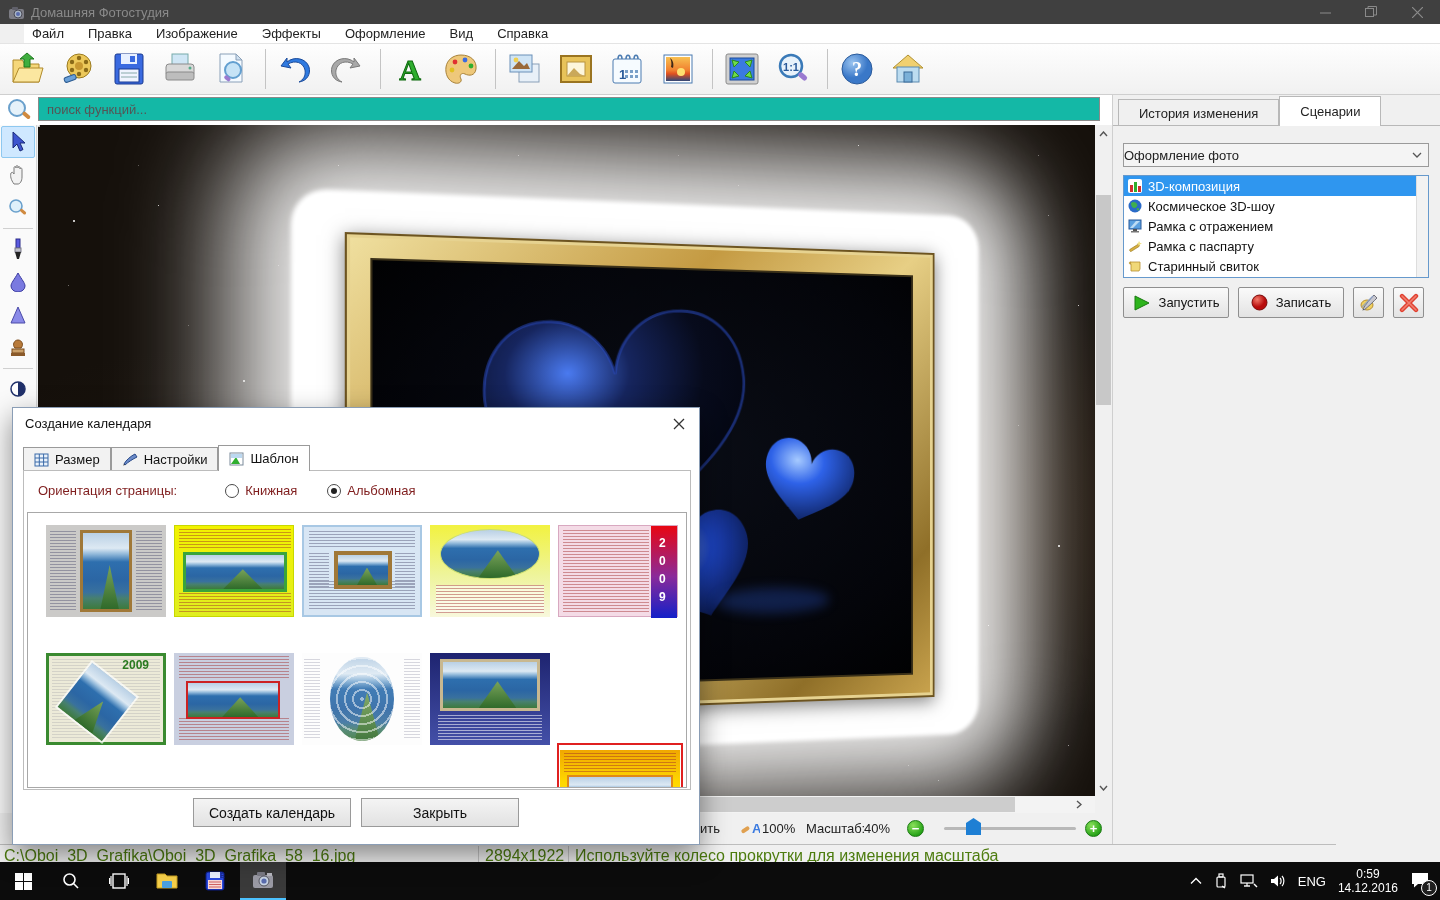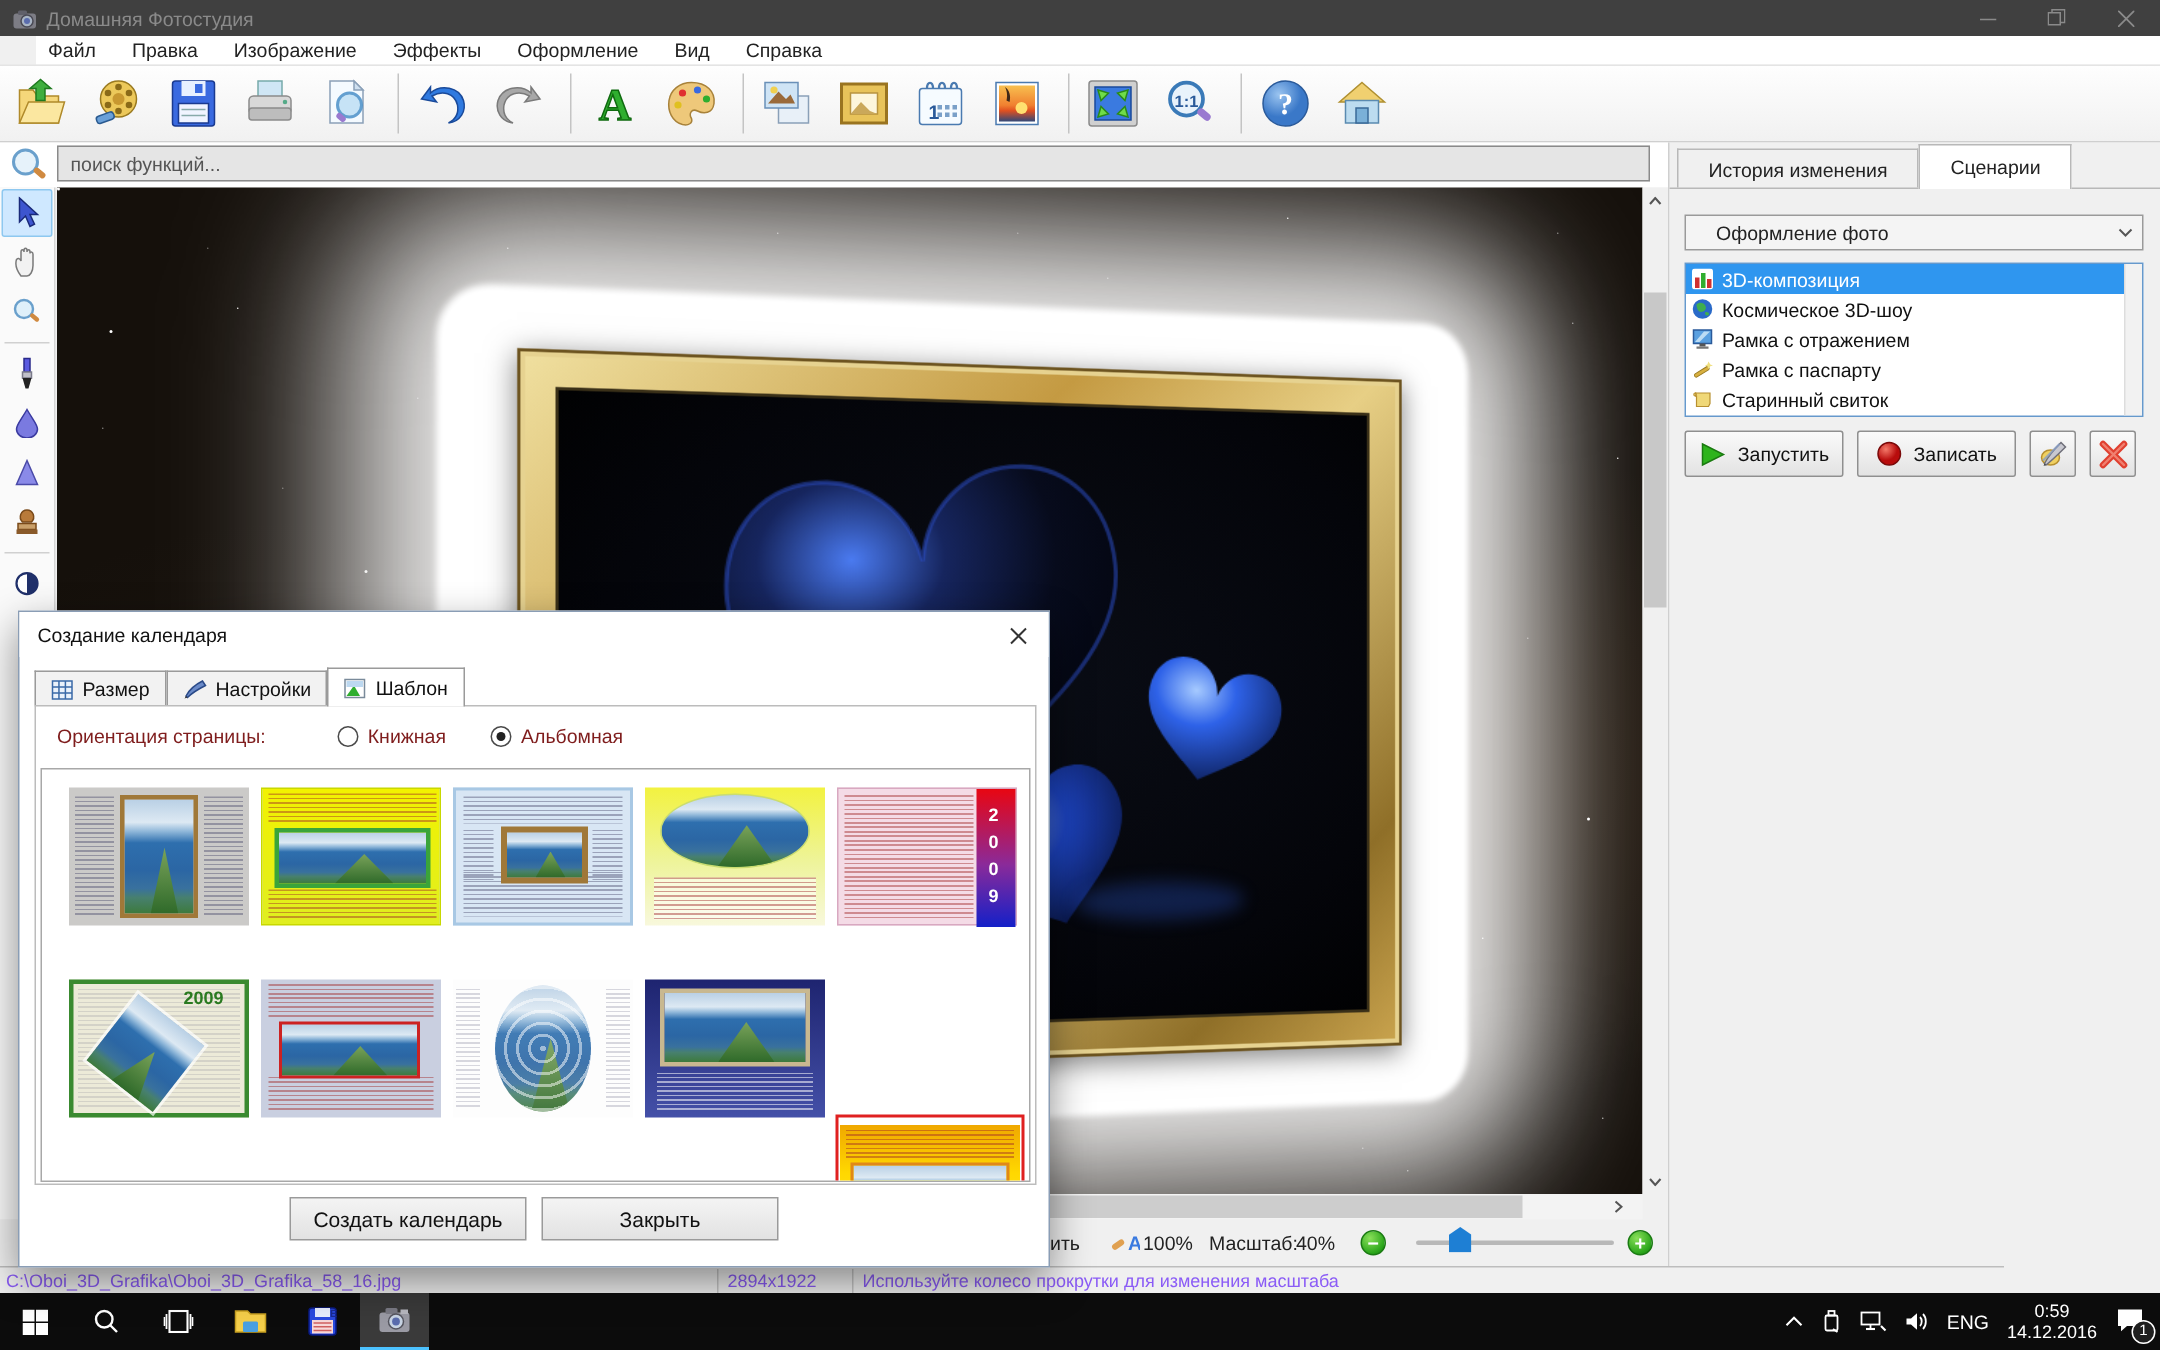--- a/index.html
+++ b/index.html
@@ -19,21 +19,21 @@
   .menu-item { color:#222; font-size:13px; }
 
   
   .toolbar { position:absolute; left:0; top:43px; width:1440px; height:52px; background:linear-gradient(#fefefe,#f1f1f1); border-top:1px solid #e4e4e4; border-bottom:1px solid #cfcfcf; display:flex; align-items:center; padding-left:8px; }
   .tbtn { width:38px; height:42px; display:flex; align-items:center; justify-content:center; margin-right:13px; }
   .tsep { width:1px; height:40px; background:#c4c4c4; margin:0 10px 0 2px; }
 
   
   .search-row { position:absolute; left:0; top:95px; width:1112px; height:30px; background:#fff; }
   .search-ico { position:absolute; left:5px; top:2px; }
-  .search-input { position:absolute; left:38px; top:2px; width:1062px; height:24px; border:1px solid #8a8a8a; padding:0 8px; font-size:13px; font-family:inherit; color:#444; background:#e5e5e5; }
+  .search-input { position:absolute; left:38px; top:2px; width:1062px; height:24px; border:1px solid #8a8a8a; padding:0 8px; font-size:13px; font-family:inherit; color:#444; background:#14b8a6; }
   .search-input::placeholder { color:#555; }
 
   
   .left-tools { position:absolute; left:0; top:125px; width:37px; height:688px; background:#fafafa; border-right:1px solid #d5d5d5; }
   .ltool { width:34px; height:32px; margin:1px; display:flex; align-items:center; justify-content:center; }
   .ltool.sel { background:#cfe8ff; border:1px solid #8ec8f0; border-radius:2px; }
   .lsep { height:1px; background:#d0d0d0; margin:4px 3px; }
 
   
   .canvas { position:absolute; left:38px; top:125px; width:1057px; height:671px; background:#15100b; overflow:hidden; }
@@ -78,33 +78,33 @@
   .zr-thumb { position:absolute; left:966px; top:5px; width:15px; height:17px; background:#1e7fd4; clip-path:polygon(50% 0,100% 30%,100% 100%,0 100%,0 30%); }
   .zr-plus { position:absolute; left:1085px; top:7px; }
   .gbtn { width:17px; height:17px; border-radius:50%; background:radial-gradient(circle at 35% 30%, #8ae05a, #2aa51a 70%, #1d7a10); display:flex; align-items:center; justify-content:center; color:#fff; font-weight:bold; font-size:13px; line-height:1; border:1px solid #1a7a12; }
 
   
   .right-panel { position:absolute; left:1112px; top:95px; width:328px; height:749px; background:#f0f0f0; border-left:1px solid #cfcfcf; }
   .rp-tabs { position:absolute; left:5px; top:1px; height:30px; display:flex; align-items:flex-end; }
   .rp-tab { height:27px; padding:0 20px; display:flex; align-items:center; background:#f0f0f0; border:1px solid #b8b8b8; border-bottom:none; font-size:13px; color:#222; }
   .rp-tab.active { height:30px; background:#fff; position:relative; z-index:2; }
   .rp-body { position:absolute; left:0; top:30px; width:328px; height:719px; border-top:1px solid #b8b8b8; background:#f0f0f0; }
-  .rp-dd { position:absolute; left:10px; top:17px; width:306px; height:24px; background:#f4f4f4; border:1px solid #9a9a9a; display:flex; align-items:center; padding:0 20px; color:#222; }
+  .rp-dd { position:absolute; left:10px; top:17px; width:306px; height:24px; background:#f4f4f4; border:1px solid #9a9a9a; display:flex; align-items:center; padding:0 0; color:#222; }
   .rp-dd svg { position:absolute; right:6px; top:8px; }
   .rp-list { position:absolute; left:10px; top:49px; width:306px; height:103px; background:#fff; border:1px solid #6699cc; overflow:hidden; }
   .rp-row { height:20px; display:flex; align-items:center; gap:6px; padding-left:4px; color:#111; font-size:13px; }
   .rp-row.sel { background:#2f96ef; color:#fff; }
   .rp-lbscroll { position:absolute; right:0; top:0; width:12px; height:101px; background:#f2f2f2; border-left:1px solid #ddd; }
   .rp-btnrow { position:absolute; left:10px; top:161px; display:flex; gap:9px; }
   .rp-btn { height:31px; background:linear-gradient(#fafafa,#e3e3e3); border:1px solid #8f8f8f; border-radius:2px; display:flex; align-items:center; justify-content:center; gap:8px; font-size:13px; color:#111; }
   .rp-btn.wide { width:106px; }
   .rp-btn.sq { width:31px; }
 
   
-  .statusbar { position:absolute; left:0; top:844px; width:1336px; height:18px; background:#f0f0f0; border-top:1px solid #bdbdbd; font-size:12px; color:#8b5cf6; }
+  .statusbar { position:absolute; left:0; top:844px; width:1336px; height:18px; background:#f0f0f0; border-top:1px solid #bdbdbd; font-size:16px; color:#4d7c0f; }
   .sb-sep { position:absolute; top:1px; width:1px; height:17px; background:#c6c6c6; }
   .sb-path { position:absolute; left:4px; top:2px; }
   .sb-size { position:absolute; left:485px; top:2px; }
   .sb-hint { position:absolute; left:575px; top:2px; }
 
   
   .taskbar { position:absolute; left:0; top:862px; width:1440px; height:38px; background:#0c0c0c; }
   .tb-btn { position:absolute; top:0; width:46px; height:38px; display:flex; align-items:center; justify-content:center; }
   .tb-btn.active-app { background:#3a3a3a; border-bottom:2px solid #4cc2ff; }
   .tray { position:absolute; right:0; top:0; height:38px; display:flex; align-items:center; gap:12px; padding-right:10px; color:#fff; }

